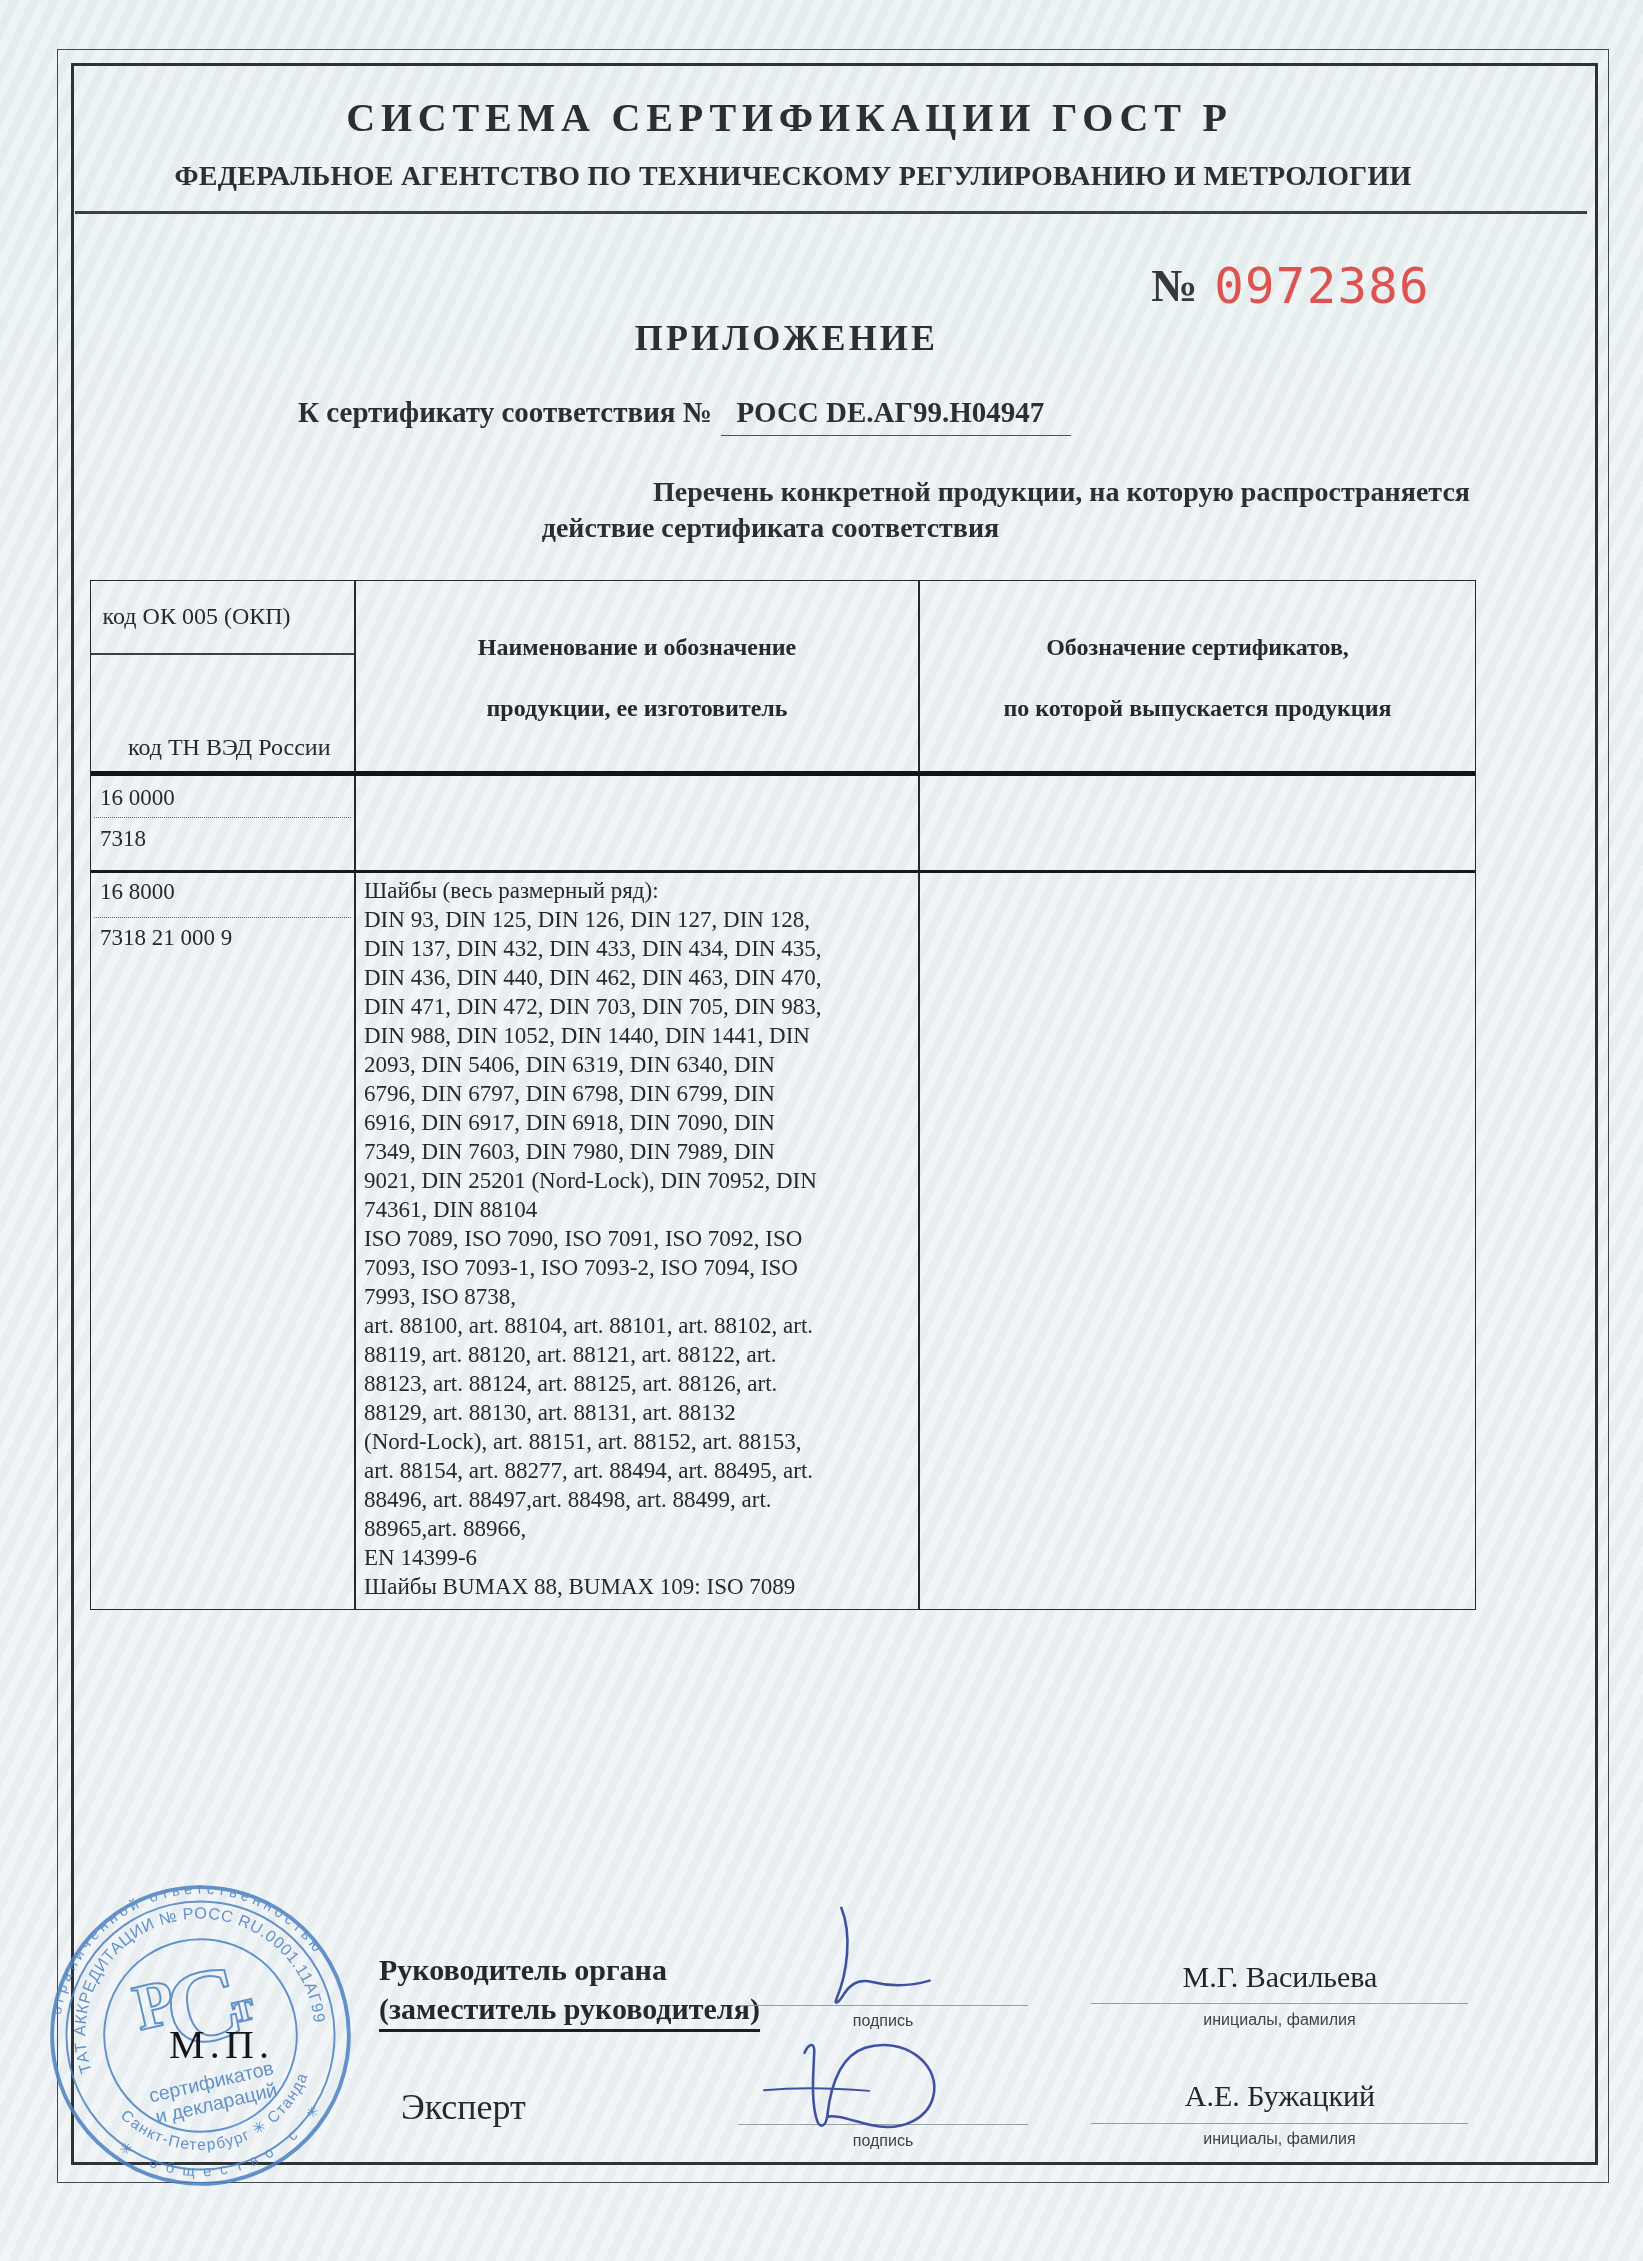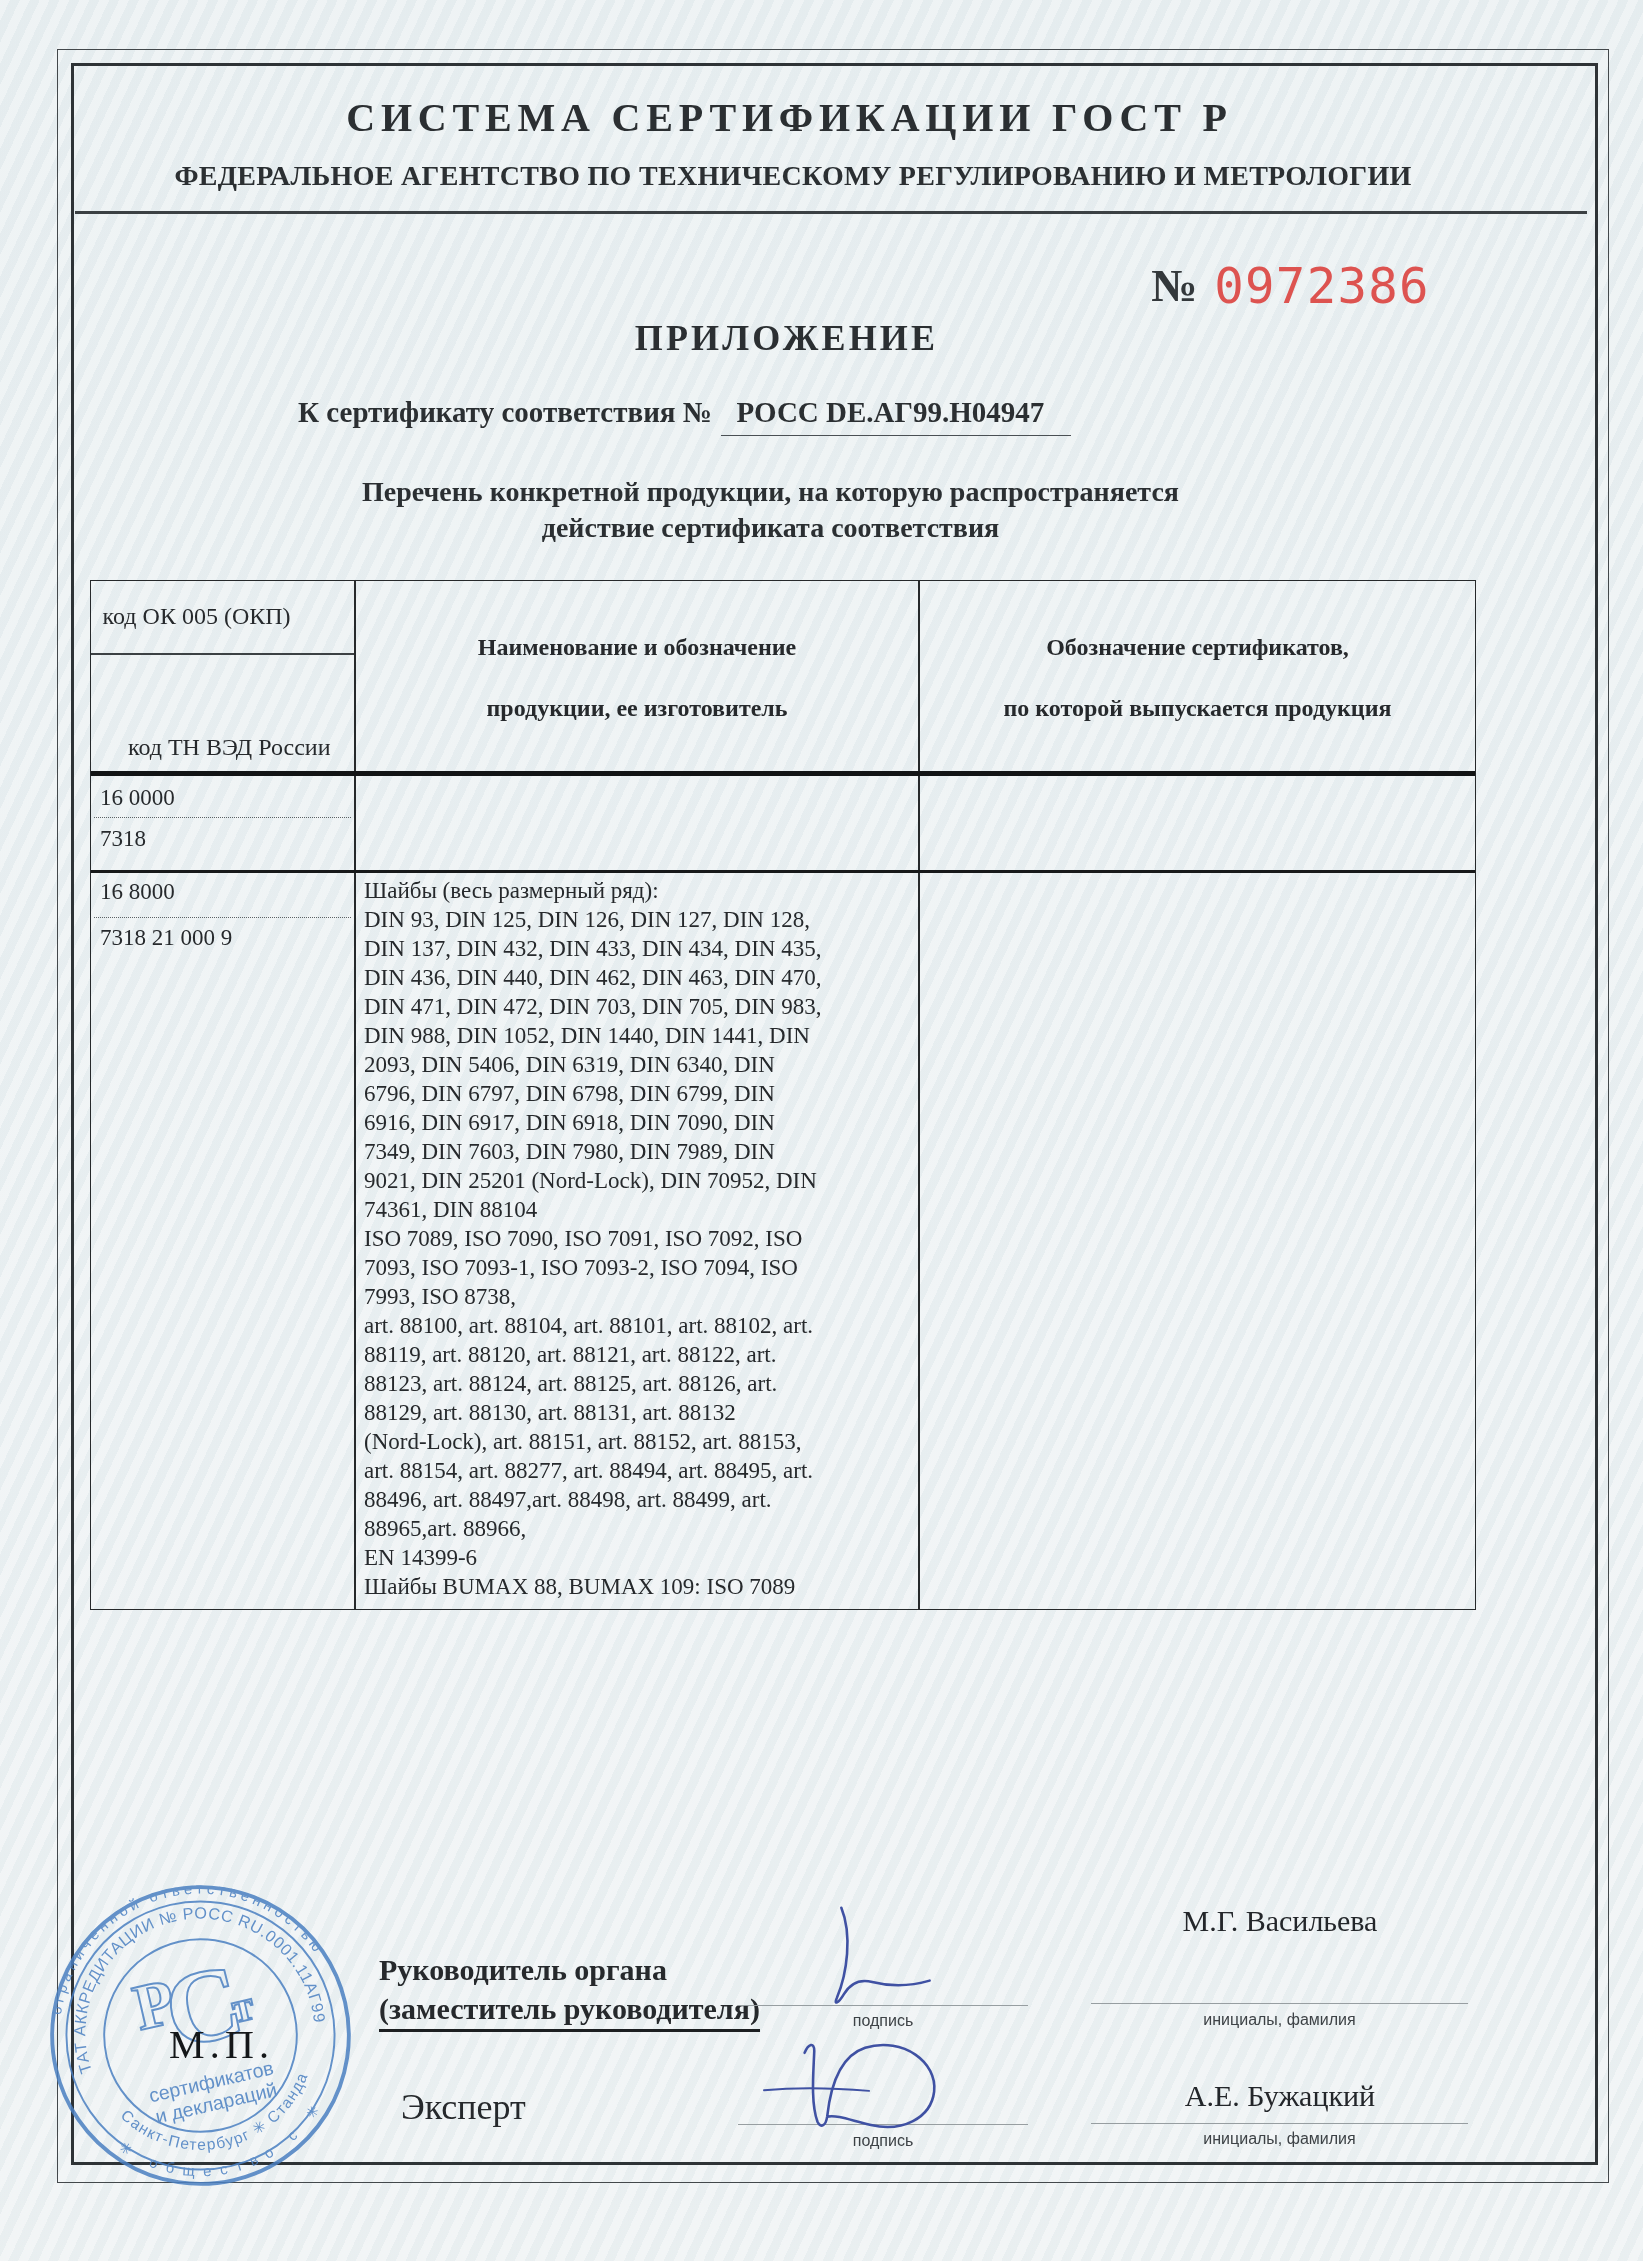--- a/index.html
+++ b/index.html
@@ -24,21 +24,21 @@
   .sys-title{left:71px;top:94px;width:1437px;text-align:center;font-size:40px;font-weight:bold;letter-spacing:5.8px;color:#2b2f32;}
   .agency{left:71px;top:160px;width:1444px;text-align:center;font-size:28px;font-weight:bold;letter-spacing:0.3px;color:#2b2f32;}
   .header-rule{left:75px;top:211px;width:1512px;height:2.6px;background:#3b4043;}
   
   .blank-no{left:1151px;top:263px;display:flex;align-items:flex-end;gap:17px;}
   .blank-no .nsign{font-size:46px;font-weight:bold;line-height:1;color:#33383b;}
   .blank-no .digits{font-family:"DejaVu Sans Mono", monospace;font-size:49px;line-height:.92;color:#dd5350;letter-spacing:1.3px;}
   .title-app{left:71px;top:317px;width:1431px;text-align:center;font-size:36px;font-weight:bold;letter-spacing:3.2px;color:#2b2f32;}
   .cert-line{left:298px;top:396px;font-size:29px;font-weight:bold;color:#2b2f32;white-space:nowrap;}
   .cert-line .cert-no{display:inline-block;border-bottom:1.9px solid #4a5054;padding:0 27px 6.4px 15.5px;margin-left:9px;}
-  .purpose1{left:71px;top:476px;width:1399px;text-align:center;font-size:28px;font-weight:bold;color:#2b2f32;}
+  .purpose1{left:71px;top:476px;width:1399px;text-align:right;font-size:28px;font-weight:bold;color:#2b2f32;}
   .purpose2{left:71px;top:512px;width:1399px;text-align:center;font-size:28px;font-weight:bold;color:#2b2f32;}
   
   .tbl{left:90px;top:580px;width:1386px;height:1030px;border:1.9px solid #26292b;box-sizing:border-box;background:transparent;}
   .tbl .v1{position:absolute;left:263px;top:0;bottom:0;width:1.9px;background:#26292b;}
   .tbl .v2{position:absolute;left:827px;top:0;bottom:0;width:1.9px;background:#26292b;}
   .tbl .h-sep{position:absolute;top:190px;left:0;right:0;height:4.5px;background:#121415;}
   .tbl .r1-sep{position:absolute;top:289px;left:0;right:0;height:3.2px;background:#17191a;}
   .tbl .c1-sep{position:absolute;top:72px;left:0;width:263px;height:1.9px;background:#3c4144;}
   .tbl .dot1{position:absolute;top:236px;left:2.6px;width:257px;border-top:1.9px dotted #5d6366;}
   .tbl .dot2{position:absolute;top:336px;left:2.6px;width:257px;border-top:1.9px dotted #5d6366;}
@@ -67,21 +67,21 @@
   .sl2{left:738px;top:2124px;width:290px;}
   .nameline{height:1.3px;background:#979ea1;}
   .nl1{left:1091px;top:2003px;width:377px;}
   .nl2{left:1091px;top:2123px;width:377px;}
   .caption{font-family:"Liberation Sans", sans-serif;font-size:16px;color:#3d4246;text-align:center;}
   .cap-s1{left:738px;top:2012px;width:290px;}
   .cap-s2{left:738px;top:2132px;width:290px;}
   .cap-n1{left:1091px;top:2011px;width:377px;}
   .cap-n2{left:1091px;top:2130px;width:377px;}
   .name{font-size:30px;color:#23262a;text-align:center;}
-  .name1{left:1093px;top:1904px;width:374px;}
+  .name1{left:1093px;top:1960px;width:374px;}
   .name2{left:1093px;top:2079px;width:374px;}
   .sig-overlay{left:0;top:0;width:1644px;height:2261px;pointer-events:none;}
   
   .footer{left:71px;top:2211px;width:1463px;text-align:center;font-family:"Liberation Sans", sans-serif;font-size:13.2px;color:#596065;letter-spacing:0.3px;}
   .stamp-ring-text{font-family:"Liberation Sans", sans-serif;fill:#4b80c2;}
   .stamp-center-text{font-family:"Liberation Sans", sans-serif;fill:#4b80c2;}
 </style>
 </head>
 <body>
 

